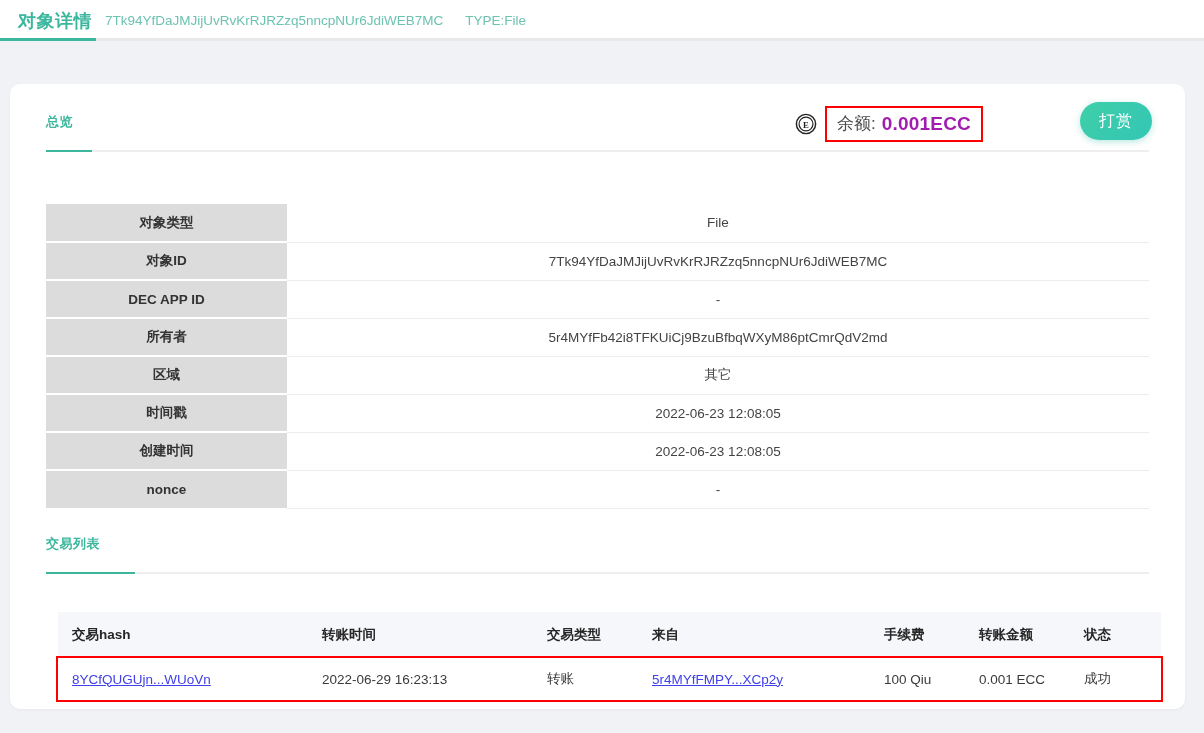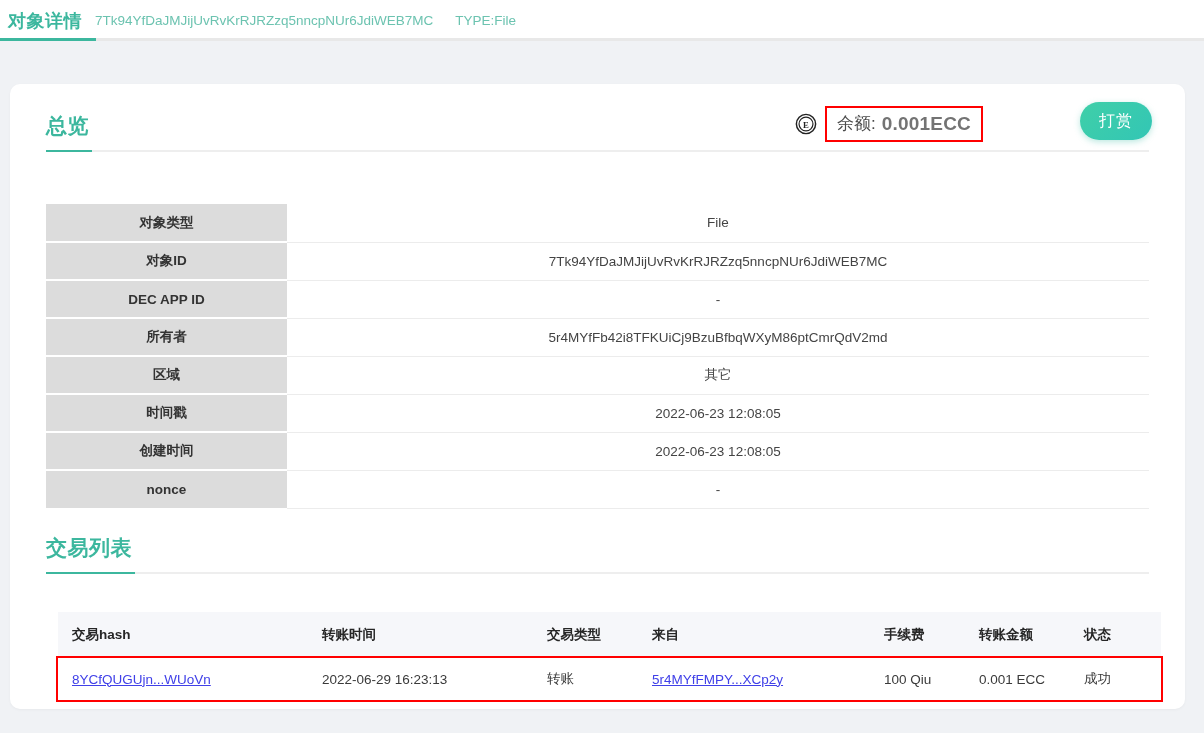--- a/index.html
+++ b/index.html
@@ -18,21 +18,21 @@
   
   .topbar {
     position: absolute;
     left: 0; top: 0;
     width: 1204px;
     height: 41px;
     background: #ffffff;
     display: flex;
     align-items: center;
     box-sizing: border-box;
-    padding-left: 8px;
+    padding-left: 18px;
   }
   .topbar-underline {
     position: absolute;
     left: 0;
     top: 38px;
     width: 1204px;
     height: 3px;
     background: #e8e8e8;
   }
   .topbar-underline-active {
@@ -78,21 +78,21 @@
   
   .section {
     position: relative;
   }
   .section-head {
     position: relative;
     padding-left: 36px;
     padding-top: 28px;
   }
   .section-title {
-    font-size: 21px;
+    font-size: 13px;
     font-weight: bold;
     color: #3cb79e;
     display: inline-block;
     letter-spacing: 0.5px;
   }
   .section-rule {
     position: absolute;
     left: 36px;
     height: 2px;
     background: #eeeeee;
@@ -132,21 +132,21 @@
     background: #ffffff;
   }
   .balance-label {
     font-size: 17px;
     color: #4a4a4a;
     margin-right: 6px;
   }
   .balance-value {
     font-size: 19px;
     font-weight: bold;
-    color: #737373;
+    color: #a21caf;
     letter-spacing: 0.2px;
   }
   .reward-btn {
     position: absolute;
     left: 1070px;
     top: 18px;
     width: 72px;
     height: 38px;
     border: none;
     border-radius: 19px;

